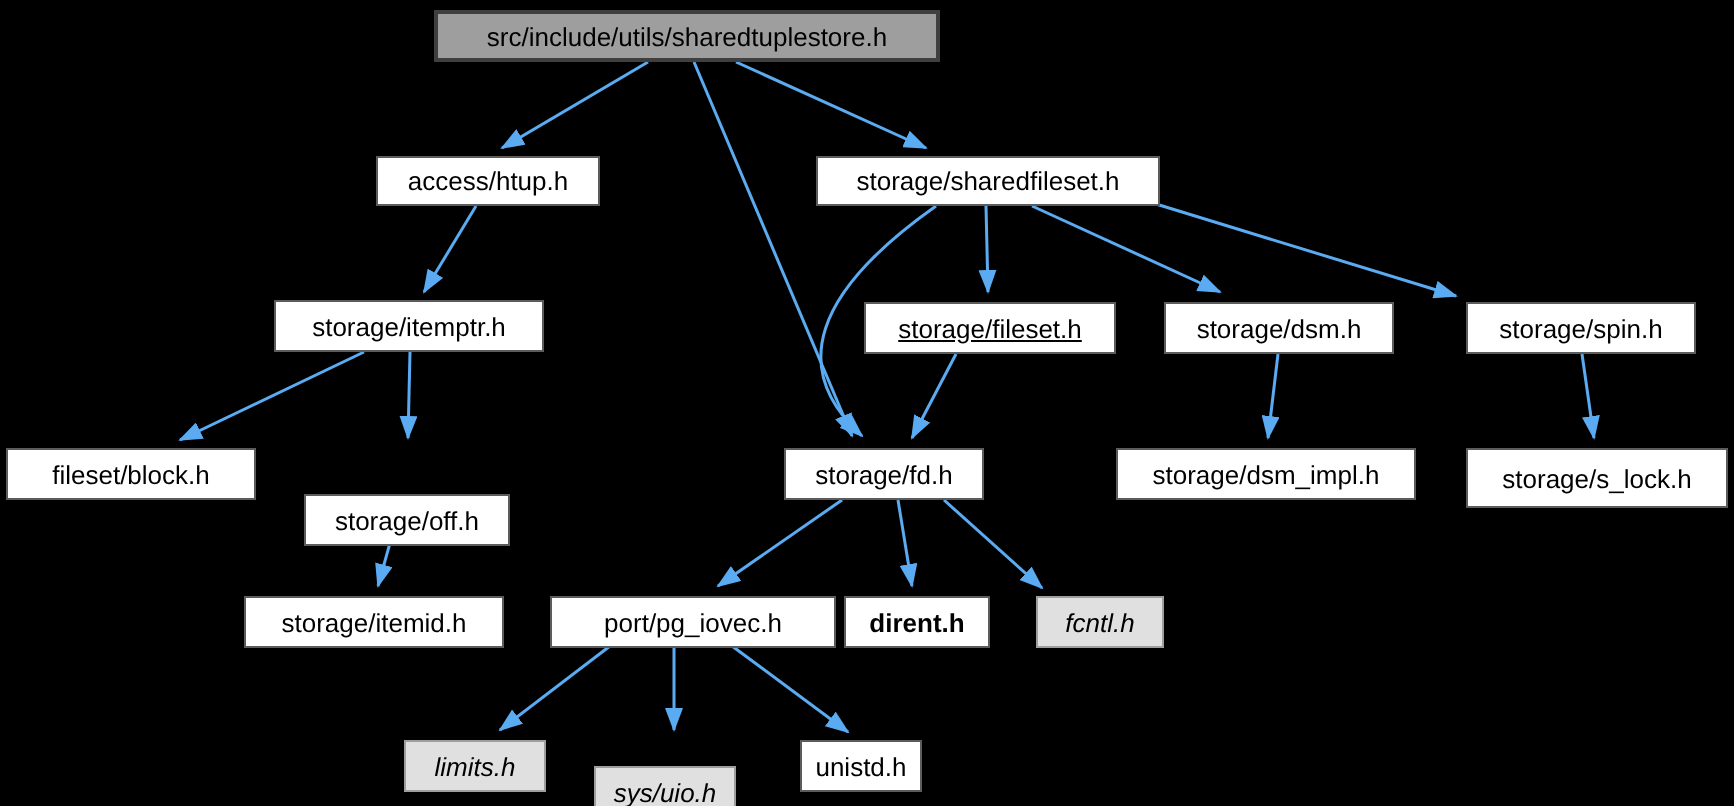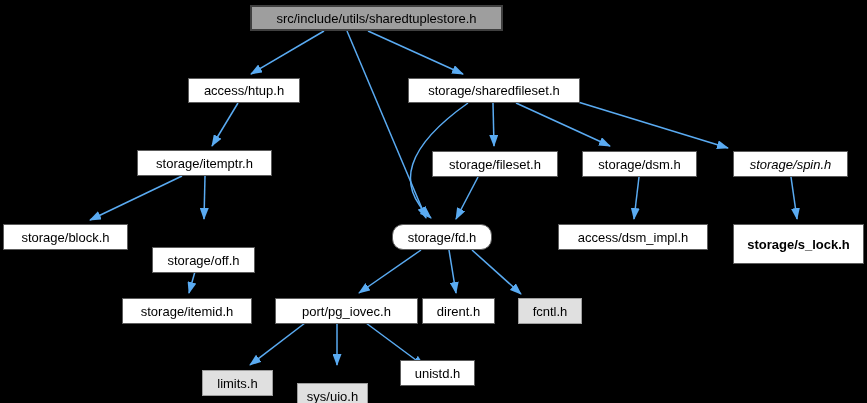--- a/index.html
+++ b/index.html
@@ -53,20 +53,21 @@
     color: var(--text);
     line-height: 1;
   }
   .node.doc {
     background: var(--node-bg);
     border: 1px solid var(--node-border);
   }
   .node.external {
     background: var(--external-bg);
     border: 1px solid var(--external-border);
+    font-style: italic;
   }
   .node.root {
     background: var(--root-bg);
     border: 2px solid var(--root-border);
   }
 </style>
 </head>
 <body>
 
 <div class="graph-canvas">
@@ -93,33 +94,33 @@
         <path d="M791,177 L797,219" class="edge" marker-end="url(#arrowhead)"></path>
         <path d="M421,250 L359,293" class="edge" marker-end="url(#arrowhead)"></path>
         <path d="M449,250 L456,293" class="edge" marker-end="url(#arrowhead)"></path>
         <path d="M472,250 L521,294" class="edge" marker-end="url(#arrowhead)"></path>
         <path d="M305,323 L250,365" class="edge" marker-end="url(#arrowhead)"></path>
         <path d="M337,323 L337,365" class="edge" marker-end="url(#arrowhead)"></path>
         <path d="M366,323 L424,366" class="edge" marker-end="url(#arrowhead)"></path>
       </g>
   </svg>
   <div id="nodes">
-      <div class="node root" style="left: 217px; top: 5px; width: 253px; height: 26px; margin-left: 33px;">src/include/utils/sharedtuplestore.h</div>
+      <div class="node root" style="left: 217px; top: 5px; width: 253px; height: 26px;">src/include/utils/sharedtuplestore.h</div>
       <div class="node doc" style="left: 188px; top: 78px; width: 112px; height: 25px;">access/htup.h</div>
       <div class="node doc" style="left: 408px; top: 78px; width: 172px; height: 25px; text-align: center;">storage/sharedfileset.h</div>
       <div class="node doc" style="left: 137px; top: 150px; width: 135px; height: 26px;">storage/itemptr.h</div>
-      <div class="node doc" style="left: 432px; top: 151px; width: 126px; height: 26px;">storage/fileset.h</div>
+      <div class="node doc" style="left: 432px; top: 151px; width: 126px; height: 26px; text-decoration: underline;">storage/fileset.h</div>
       <div class="node doc" style="left: 582px; top: 151px; width: 115px; height: 26px;">storage/dsm.h</div>
-      <div class="node doc" style="left: 733px; top: 151px; width: 115px; height: 26px; font-style: italic;">storage/spin.h</div>
-      <div class="node doc" style="left: 3px; top: 224px; width: 125px; height: 26px;">storage/block.h</div>
+      <div class="node doc" style="left: 733px; top: 151px; width: 115px; height: 26px;">storage/spin.h</div>
+      <div class="node doc" style="left: 3px; top: 224px; width: 125px; height: 26px;">fileset/block.h</div>
       <div class="node doc" style="left: 152px; top: 224px; width: 103px; height: 26px; margin-top: 23px;">storage/off.h</div>
-      <div class="node doc" style="left: 392px; top: 224px; width: 100px; height: 26px; border-radius: 11px;">storage/fd.h</div>
-      <div class="node doc" style="left: 558px; top: 224px; width: 150px; height: 26px;">access/dsm_impl.h</div>
-      <div class="node doc" style="left: 733px; top: 224px; width: 131px; height: 40px; font-weight: bold;">storage/s_lock.h</div>
+      <div class="node doc" style="left: 392px; top: 224px; width: 100px; height: 26px;">storage/fd.h</div>
+      <div class="node doc" style="left: 558px; top: 224px; width: 150px; height: 26px;">storage/dsm_impl.h</div>
+      <div class="node doc" style="left: 733px; top: 224px; width: 131px; height: 30px;">storage/s_lock.h</div>
       <div class="node doc" style="left: 122px; top: 298px; width: 130px; height: 26px;">storage/itemid.h</div>
       <div class="node doc" style="left: 275px; top: 298px; width: 143px; height: 26px;">port/pg_iovec.h</div>
-      <div class="node doc" style="left: 422px; top: 298px; width: 73px; height: 26px;">dirent.h</div>
+      <div class="node doc" style="left: 422px; top: 298px; width: 73px; height: 26px; font-weight: bold;">dirent.h</div>
       <div class="node external" style="left: 518px; top: 298px; width: 64px; height: 26px;">fcntl.h</div>
       <div class="node external" style="left: 202px; top: 370px; width: 71px; height: 26px;">limits.h</div>
       <div class="node external" style="left: 297px; top: 383px; width: 71px; height: 26px;">sys/uio.h</div>
-      <div class="node doc" style="left: 400px; top: 360px; width: 75px; height: 26px;">unistd.h</div>
+      <div class="node doc" style="left: 400px; top: 370px; width: 61px; height: 26px;">unistd.h</div>
     </div>
 </div>
 
 </body></html>

